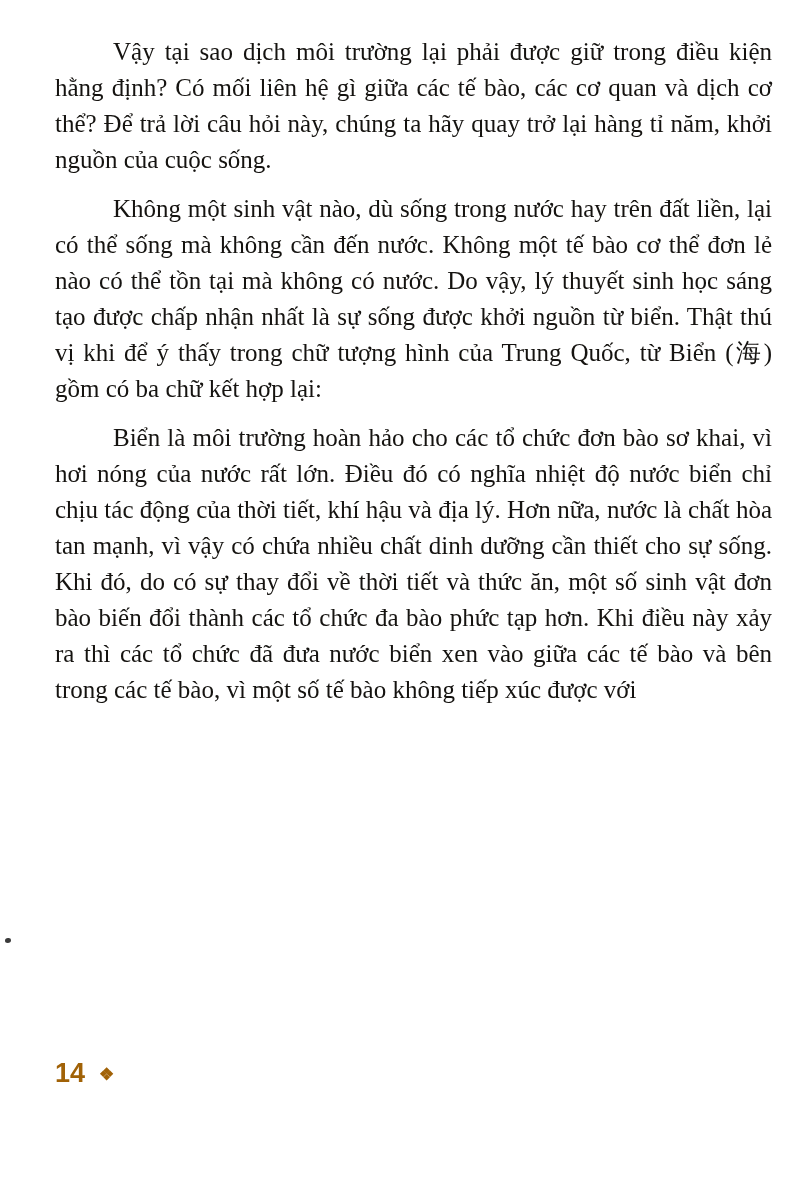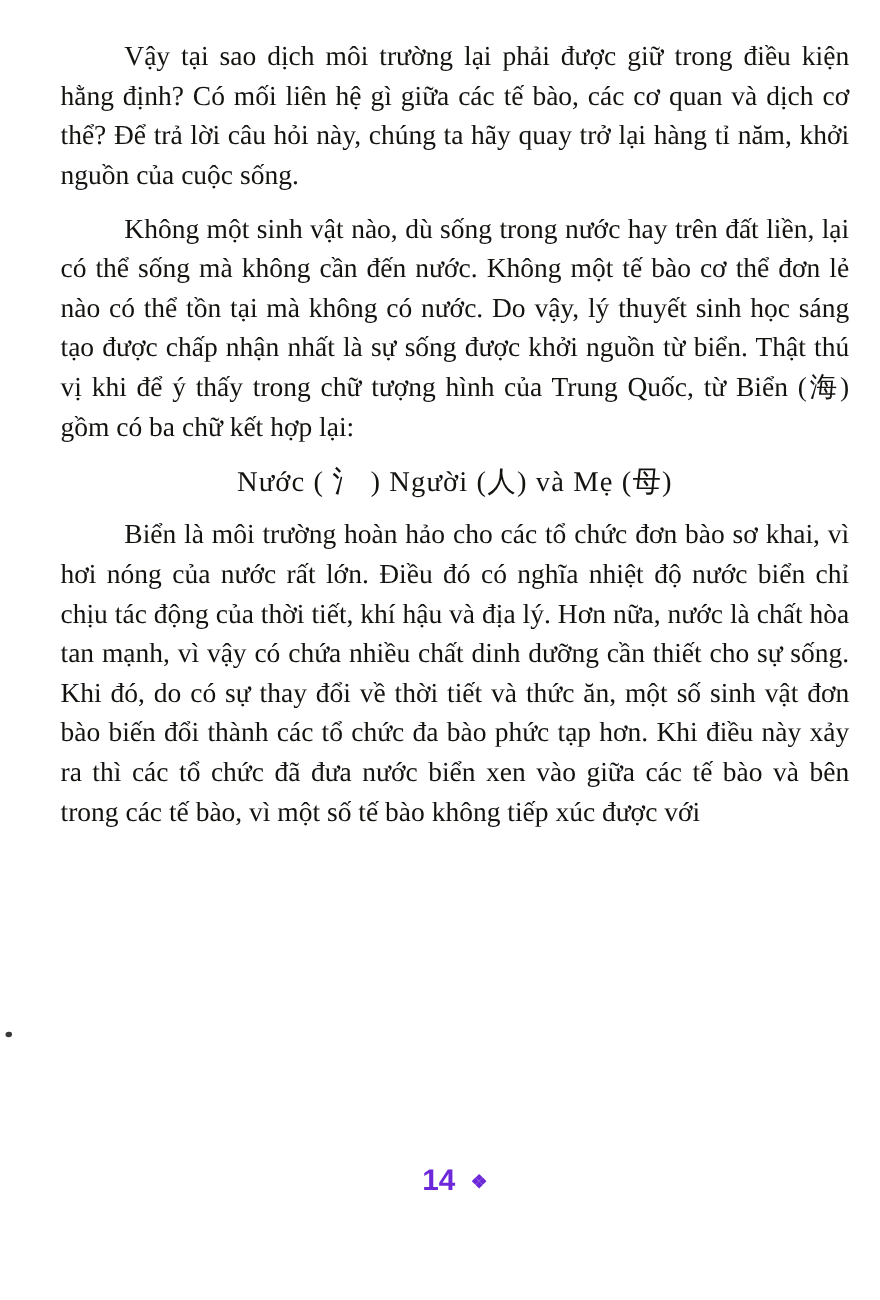--- a/index.html
+++ b/index.html
@@ -44,22 +44,21 @@
   .footer {
     position: absolute;
     top: 1058px;
     left: 55px;
     right: 28px;
     display: flex;
     align-items: center;
     gap: 14px;
     font-family: "Liberation Sans", sans-serif;
     font-weight: bold;
-    color: #6d28d9;
-    justify-content: center;
+    color: #a16207;
   }
   .footer .page-number {
     font-size: 27px;
   }
   .footer .ornament {
     font-size: 17px;
     position: relative;
     top: 1px;
   }
   .footer .book-title {
@@ -79,21 +78,20 @@
 </head>
 <body>
 
 <div class="page">
 
   <p class="body-text">Vậy tại sao dịch môi trường lại phải được giữ trong điều kiện hằng định? Có mối liên hệ gì giữa các tế bào, các cơ quan và dịch cơ thể? Để trả lời câu hỏi này, chúng ta hãy quay trở lại hàng tỉ năm, khởi nguồn của cuộc sống.</p>
 
 
   <p class="body-text">Không một sinh vật nào, dù sống trong nước hay trên đất liền, lại có thể sống mà không cần đến nước. Không một tế bào cơ thể đơn lẻ nào có thể tồn tại mà không có nước. Do vậy, lý thuyết sinh học sáng tạo được chấp nhận nhất là sự sống được khởi nguồn từ biển. Thật thú vị khi để ý thấy trong chữ tượng hình của Trung Quốc, từ Biển (海) gồm có ba chữ kết hợp lại:</p>
 
-  <p class="formula-line">Nước ( 氵 )  Người (人) và Mẹ (母)</p>
 
 
   <p class="body-text">Biển là môi trường hoàn hảo cho các tổ chức đơn bào sơ khai, vì hơi nóng của nước rất lớn. Điều đó có nghĩa nhiệt độ nước biển chỉ chịu tác động của thời tiết, khí hậu và địa lý. Hơn nữa, nước là chất hòa tan mạnh, vì vậy có chứa nhiều chất dinh dưỡng cần thiết cho sự sống. Khi đó, do có sự thay đổi về thời tiết và thức ăn, một số sinh vật đơn bào biến đổi thành các tổ chức đa bào phức tạp hơn. Khi điều này xảy ra thì các tổ chức đã đưa nước biển xen vào giữa các tế bào và bên trong các tế bào, vì một số tế bào không tiếp xúc được với</p>
 
 </div>
 
 <div class="footer">
   <span class="page-number">14</span>
   <span class="ornament">❖</span>
 </div>

